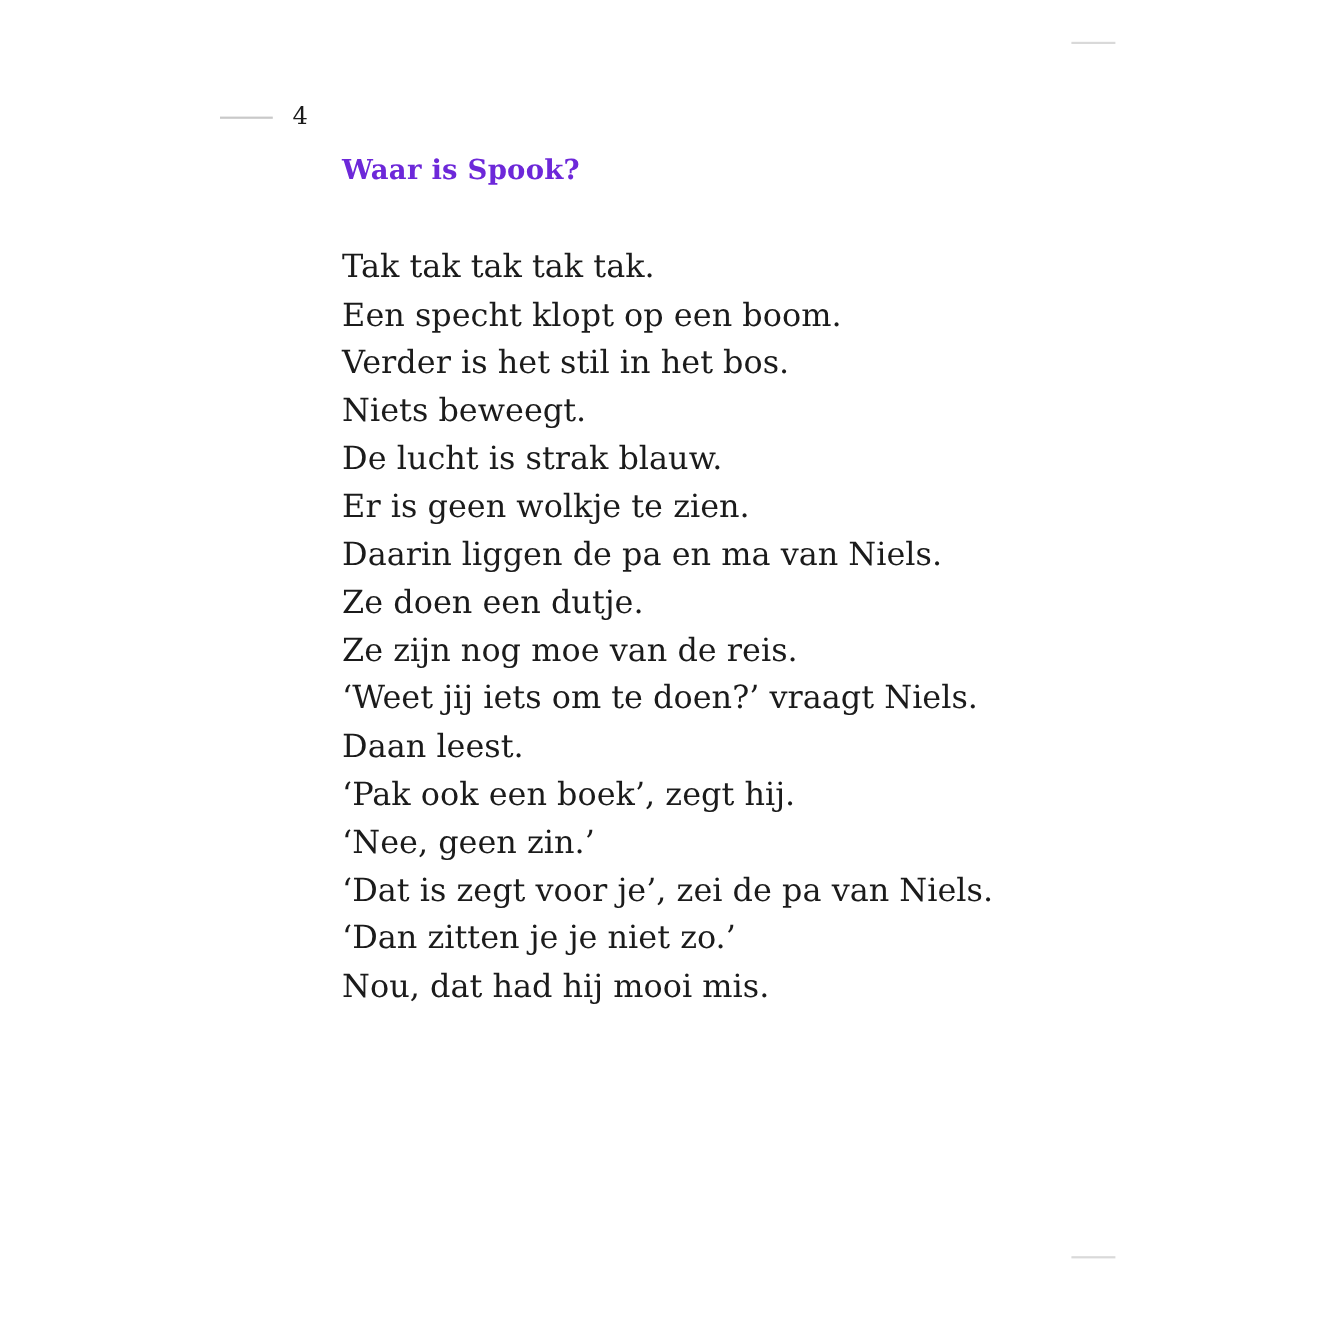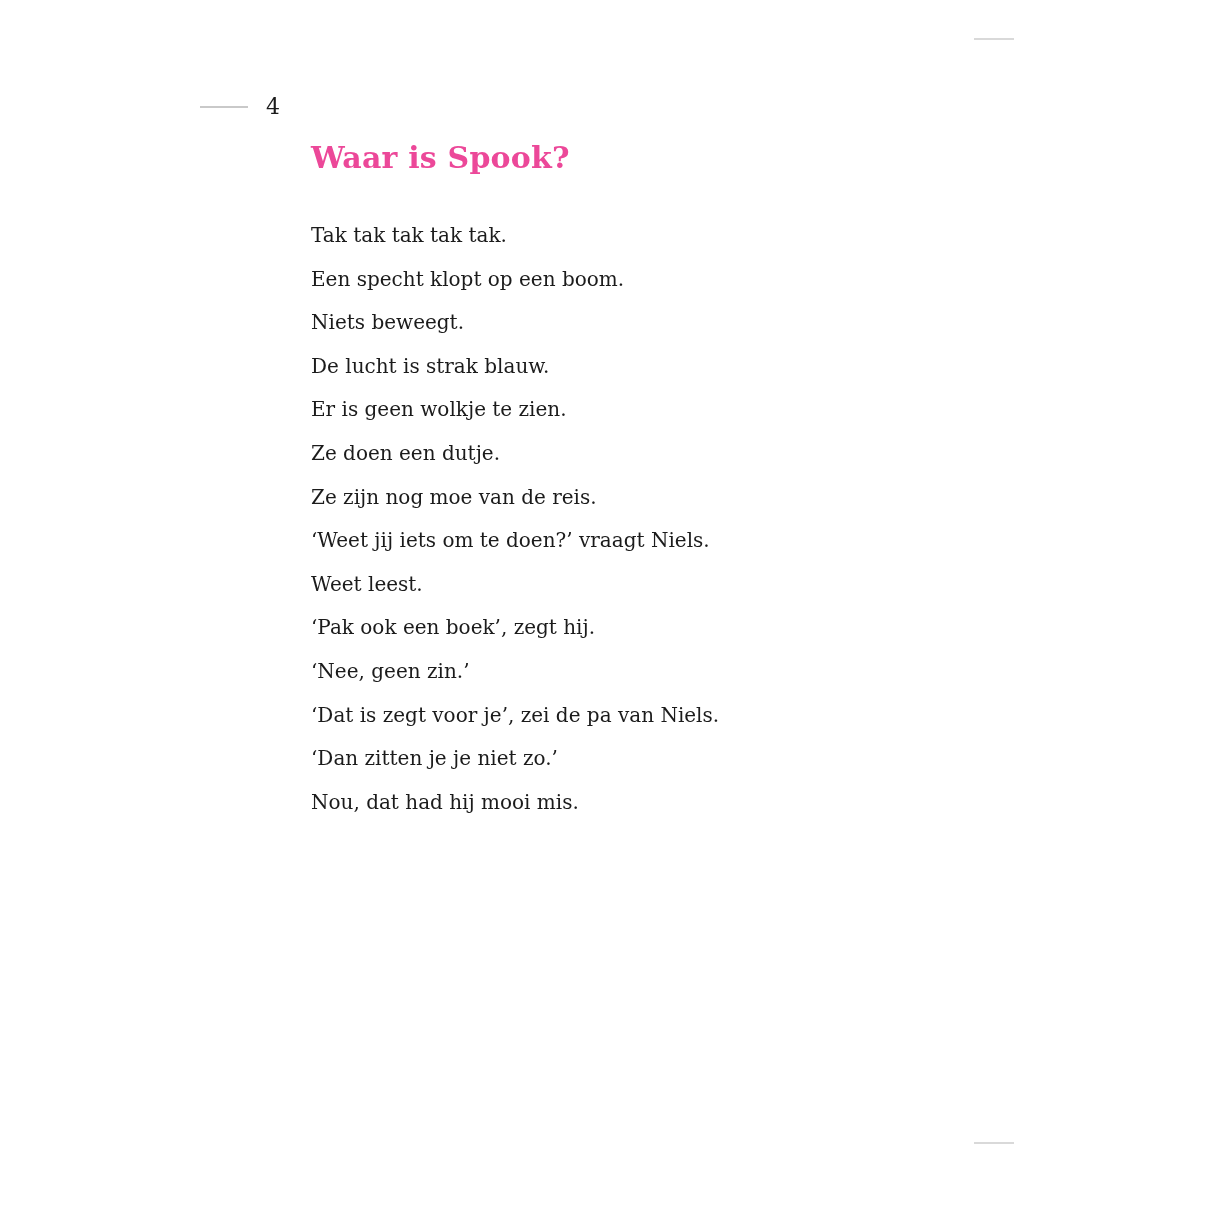--- a/index.html
+++ b/index.html
@@ -59,33 +59,33 @@
   
   .textblock {
     position: absolute;
     top: 140px;
     left: 311px;
     width: 700px;
   }
   .chapter-title {
     font-family: "DejaVu Serif", serif;
     font-weight: bold;
-    font-size: 30px;
+    font-size: 25px;
     letter-spacing: 0.2px;
-    margin: 0 0 39px 0;
-    color: #ec4899;
+    margin: 0 0 52px 0;
+    color: #6d28d9;
   }
   .poem {
     margin: 0;
     padding: 0;
     list-style: none;
   }
   .poem li {
     font-family: "DejaVu Serif", serif;
-    font-size: 20px;
+    font-size: 29px;
     line-height: 43.6px;
     white-space: nowrap;
     color: #1b1b1b;
   }
 </style>
 </head>
 <body>
 
 <div class="page">
 
@@ -95,27 +95,29 @@
   <div class="folio">
     <div class="folio-rule"></div>
     <div class="folio-number">4</div>
   </div>
 
   <div class="textblock">
     <h1 class="chapter-title">Waar is Spook?</h1>
     <ul class="poem">
       <li>Tak tak tak tak tak.</li>
       <li>Een specht klopt op een boom.</li>
+      <li>Verder is het stil in het bos.</li>
       <li>Niets beweegt.</li>
       <li>De lucht is strak blauw.</li>
       <li>Er is geen wolkje te zien.</li>
+      <li>Daarin liggen de pa en ma van Niels.</li>
       <li>Ze doen een dutje.</li>
       <li>Ze zijn nog moe van de reis.</li>
       <li>‘Weet jij iets om te doen?’ vraagt Niels.</li>
-      <li>Weet leest.</li>
+      <li>Daan leest.</li>
       <li>‘Pak ook een boek’, zegt hij.</li>
       <li>‘Nee, geen zin.’</li>
       <li>‘Dat is zegt voor je’, zei de pa van Niels.</li>
       <li>‘Dan zitten je je niet zo.’</li>
       <li>Nou, dat had hij mooi mis.</li>
     </ul>
   </div>
 
 </div>
 

